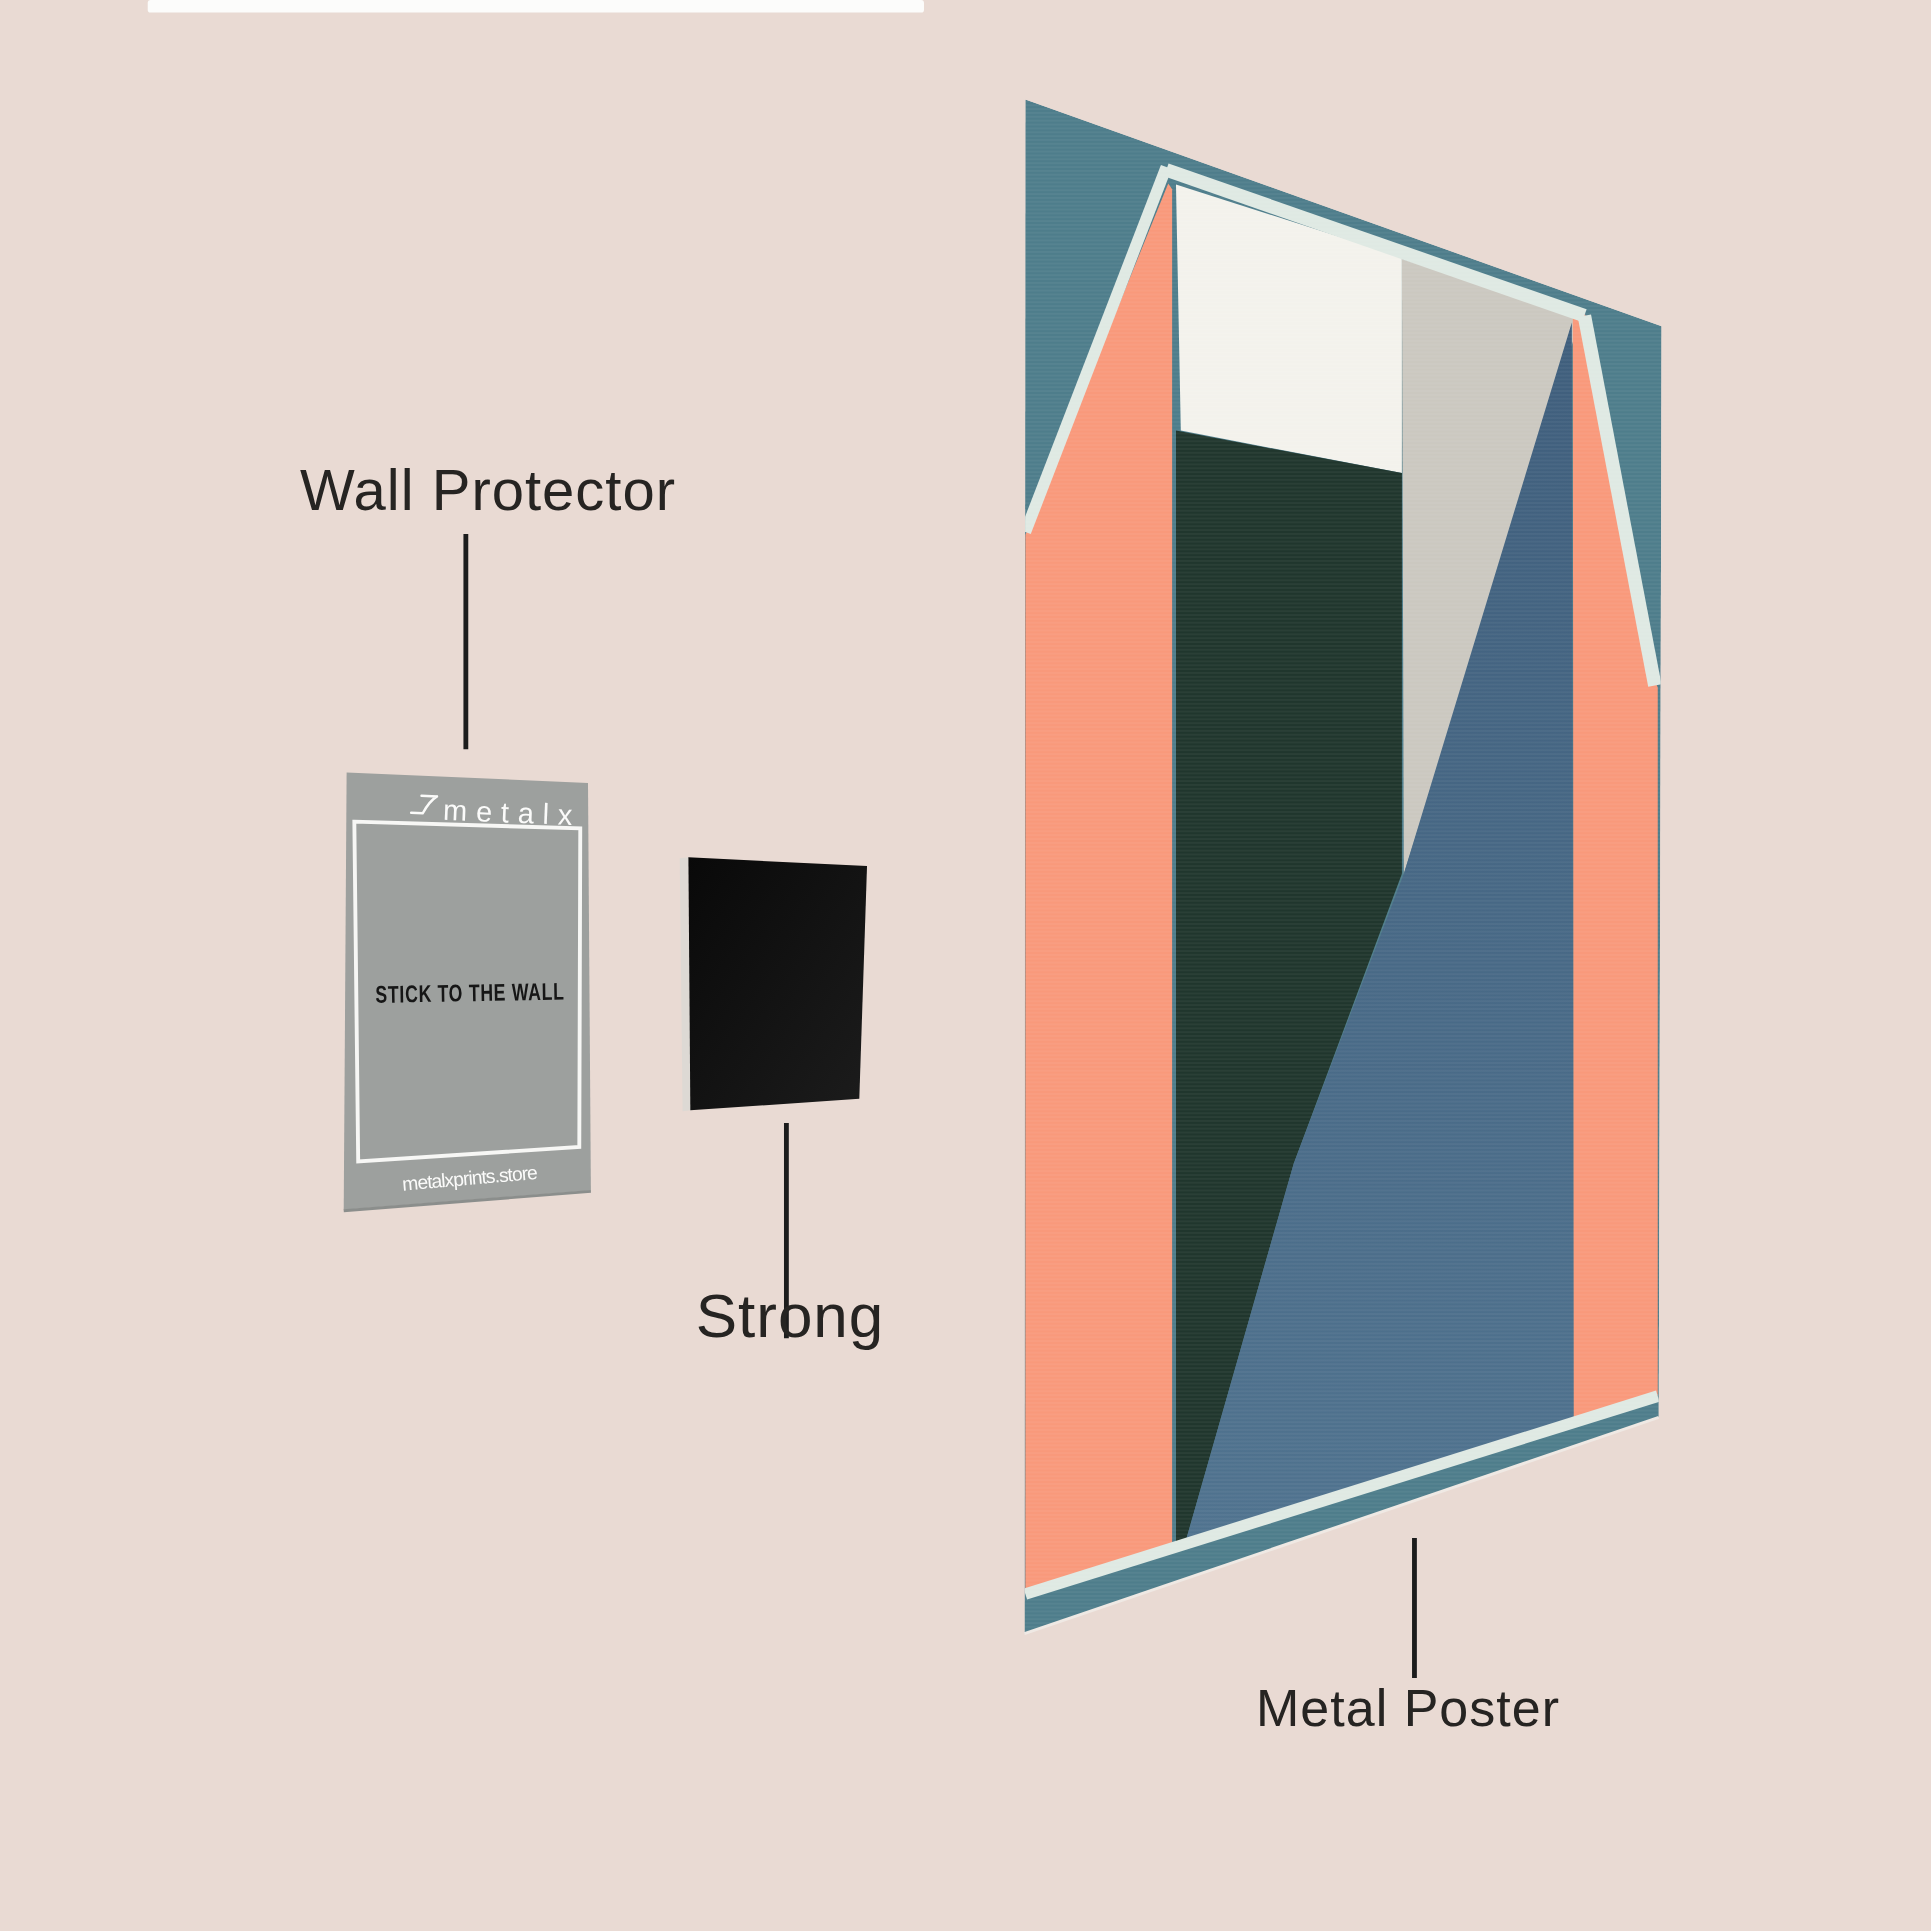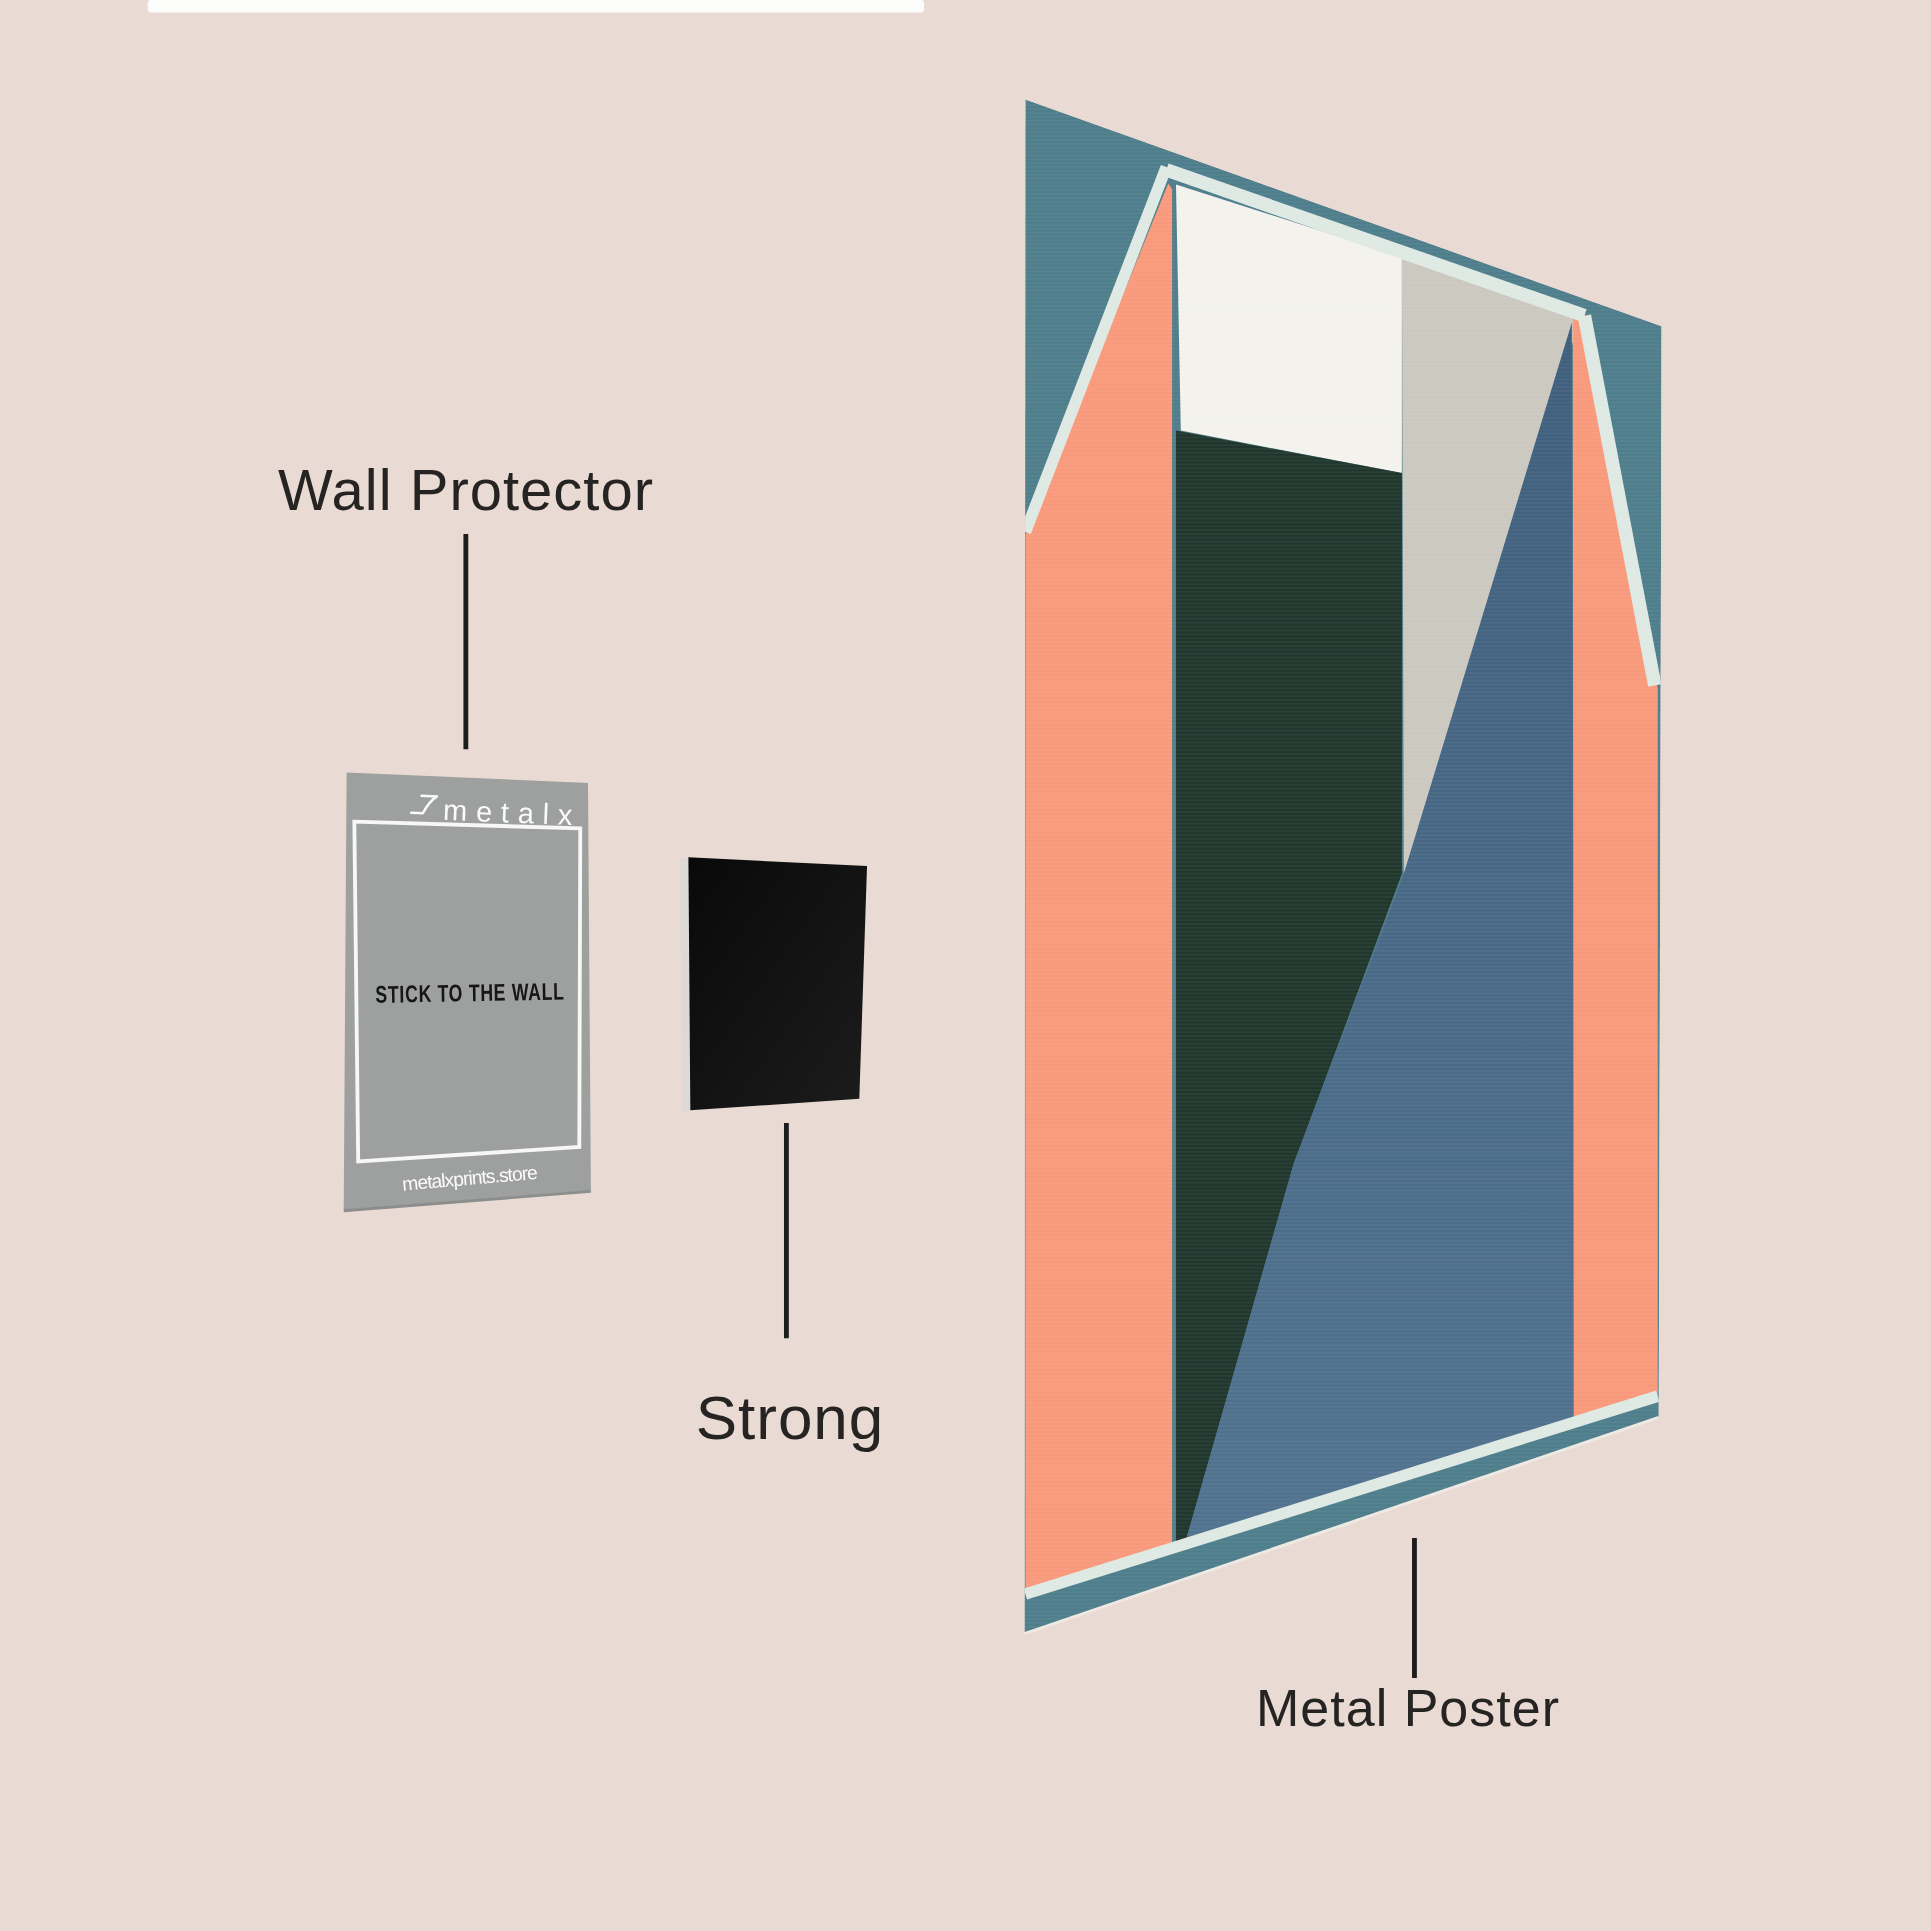--- a/index.html
+++ b/index.html
@@ -12,22 +12,22 @@
   .stage svg.art{position:absolute;left:0;top:0;width:1931px;height:1931px;display:block;}
   .label{
     position:absolute;
     transform:translateX(-50%);
     white-space:nowrap;
     color:#262422;
     font-weight:500;
     letter-spacing:1px;
     text-align:center;
   }
-  .label-wall{left:466px;top:456px;font-size:58px;}
-  .label-magnet{left:790px;top:1372px;font-size:62px;line-height:91px;}
+  .label-wall{left:488px;top:456px;font-size:58px;}
+  .label-magnet{left:790px;top:1270px;font-size:62px;line-height:91px;}
   .label-poster{left:1408px;top:1678px;font-size:52px;}
   .svgtext{font-family:"Liberation Sans", sans-serif;}
 </style>
 </head>
 <body>
 
 <div class="stage">
 
   <svg class="art" viewBox="0 0 2000 2000">
     <defs>

